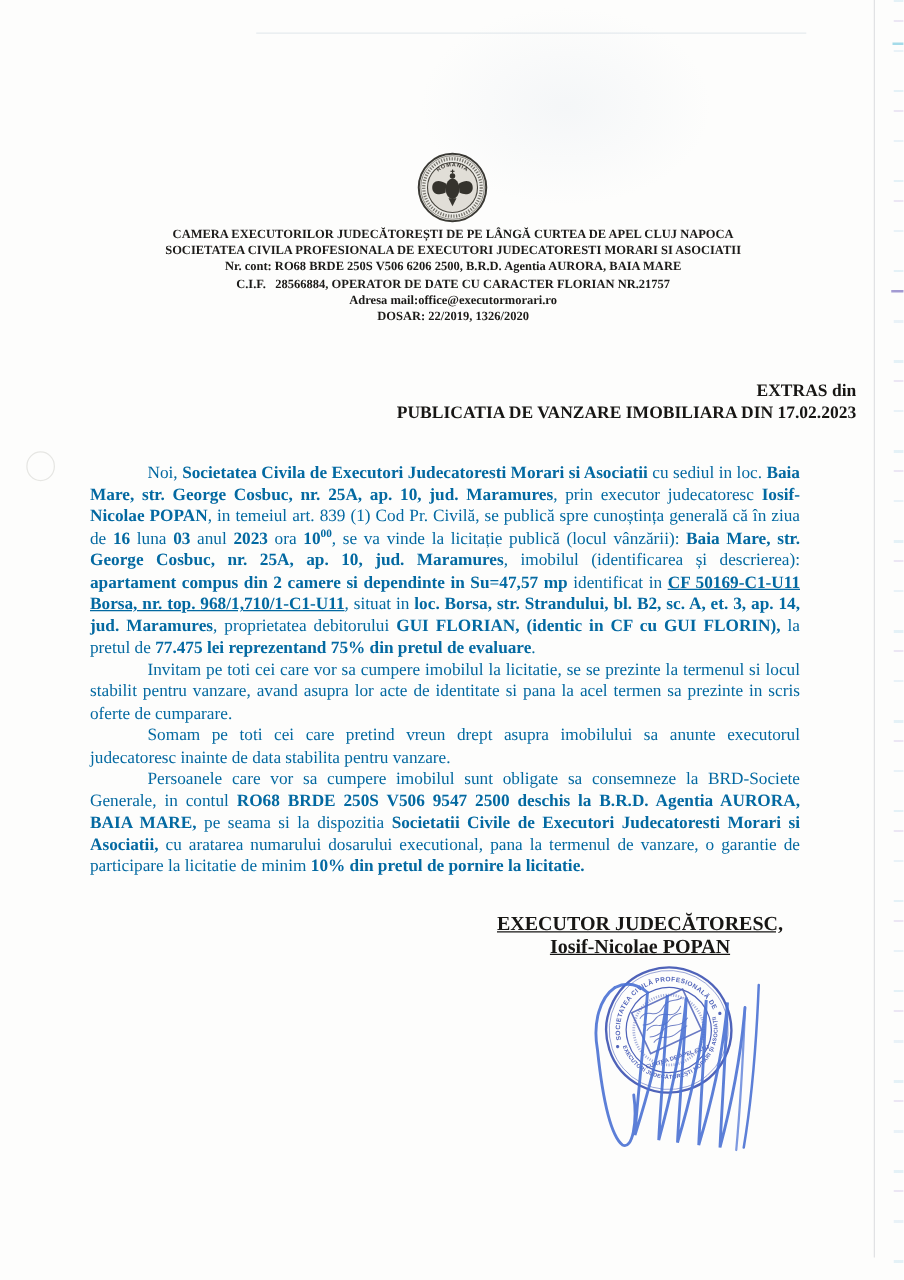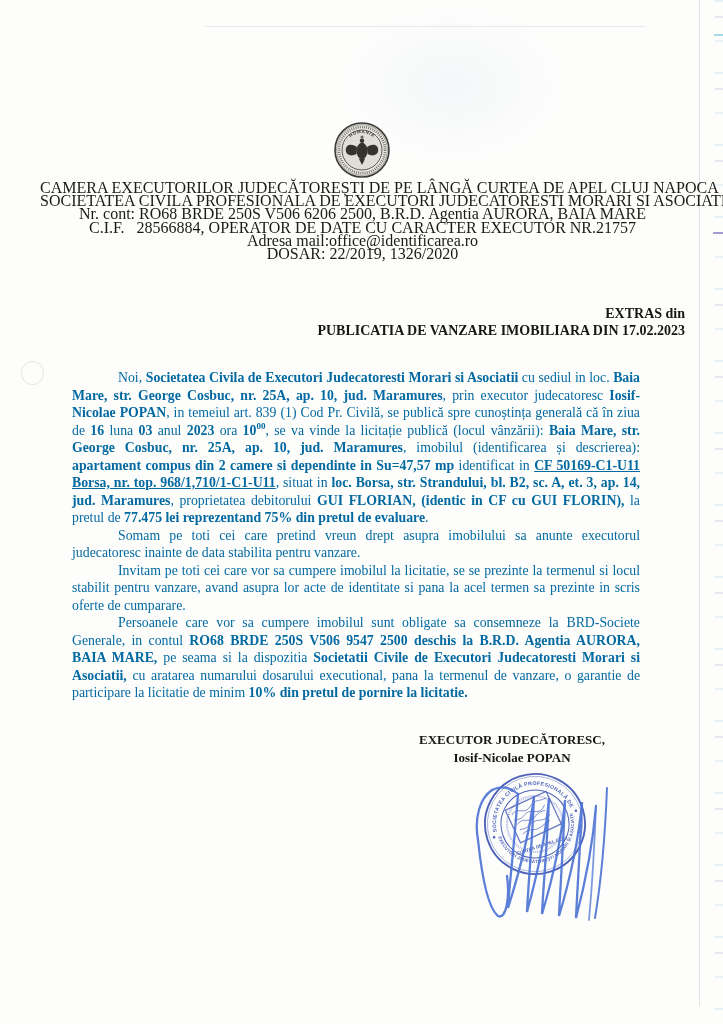--- a/index.html
+++ b/index.html
@@ -20,35 +20,35 @@
   .scan-purple{position:absolute;right:0;top:232px;width:10px;height:2px;background:#958ccb;opacity:.85;}
   .scan-cyan{position:absolute;right:0;top:34px;width:9px;height:2px;background:#8fd2e4;opacity:.8;}
   .fold-line{position:absolute;left:205px;top:26px;width:440px;height:1px;background:rgba(170,185,200,.28);}
   .bleed{position:absolute;left:335px;top:5px;width:235px;height:160px;border-radius:30px;
     background:radial-gradient(ellipse at center, rgba(200,212,226,.16), rgba(200,212,226,0) 70%);}
   .hole-punch{position:absolute;left:21px;top:361px;width:21px;height:22px;border-radius:50%;
     border:1.5px solid #e6e6e3;}
   
   .seal-wrap{position:absolute;left:326px;top:120px;width:72px;height:62px;}
   .letterhead{position:absolute;left:40px;top:181px;width:645px;text-align:center;
-    font-weight:normal;font-size:16px;line-height:13.2px;color:#1b1a18;}
+    font-weight:bold;font-size:10px;line-height:13.2px;color:#1b1a18;}
   .letterhead div{white-space:pre;}
   
   .doc-title{position:absolute;left:40px;top:305px;width:645px;text-align:right;
     font-weight:bold;font-size:14px;line-height:17px;color:#171614;}
   
   .doc-body{position:absolute;left:72px;top:369px;width:568px;
     font-size:13.8px;line-height:17.5px;text-align:justify;color:#0369a1;}
   .doc-body p{margin:0;text-indent:46px;}
   .doc-body .b{font-weight:bold;}
   .doc-body .u{text-decoration:underline;}
   .doc-body sup{font-size:9px;font-weight:bold;vertical-align:super;line-height:0;}
   
   .sig-block{position:absolute;left:362px;top:731px;width:300px;text-align:center;
-    font-weight:bold;font-size:13px;line-height:17.5px;color:#171614;}
+    font-weight:bold;font-size:16px;line-height:17.5px;color:#171614;text-decoration:underline;}
   
   .stamp-wrap{position:absolute;left:430px;top:758px;width:230px;height:185px;}
   .stamp-text{font-family:"Liberation Sans", sans-serif;font-weight:bold;}
 </style>
 </head>
 <body>
 
 <div class="page">
 
   <div class="bleed"></div>
@@ -80,34 +80,34 @@
         <path d="M41,27 C48,22.5 52.5,25.5 52.2,30.5 C52,34.8 47,37 41.5,34 Z"></path>
         <path d="M32.8,38.5 L39.2,38.5 L36,45 Z"></path>
       </g>
     </svg>
   </div>
 
   <div class="letterhead">
     <div>CAMERA EXECUTORILOR JUDECĂTOREȘTI DE PE LÂNGĂ CURTEA DE APEL CLUJ NAPOCA</div>
     <div>SOCIETATEA CIVILA PROFESIONALA DE EXECUTORI JUDECATORESTI MORARI SI ASOCIATII</div>
     <div>Nr. cont: RO68 BRDE 250S V506 6206 2500, B.R.D. Agentia AURORA, BAIA MARE</div>
-    <div>C.I.F.   28566884, OPERATOR DE DATE CU CARACTER EXECUTOR NR.21757</div>
-    <div>Adresa mail:office@identificarea.ro</div>
+    <div>C.I.F.   28566884, OPERATOR DE DATE CU CARACTER FLORIAN NR.21757</div>
+    <div>Adresa mail:office@executormorari.ro</div>
     <div>DOSAR: 22/2019, 1326/2020</div>
   </div>
 
   <div class="doc-title">
     <div>EXTRAS din</div>
     <div>PUBLICATIA DE VANZARE IMOBILIARA DIN 17.02.2023</div>
   </div>
 
   <div class="doc-body">
       <p><span>Noi, </span><span class="b">Societatea Civila de Executori Judecatoresti Morari si Asociatii</span><span> cu sediul in loc. </span><span class="b">Baia Mare, str. George Cosbuc, nr. 25A, ap. 10, jud. Maramures</span><span>, prin executor judecatoresc </span><span class="b">Iosif-Nicolae POPAN</span><span>, in temeiul art. 839 (1) Cod Pr. Civilă, se publică spre cunoștința generală că în ziua de </span><span class="b">16</span><span> luna </span><span class="b">03</span><span> anul </span><span class="b">2023</span><span> ora </span><span class="b">10</span><sup class="b">00</sup><span>, se va vinde la licitație publică (locul vânzării): </span><span class="b">Baia Mare, str. George Cosbuc, nr. 25A, ap. 10, jud. Maramures</span><span>, imobilul (identificarea și descrierea): </span><span class="b">apartament compus din 2 camere si dependinte in Su=47,57 mp</span><span> identificat in </span><span class="b u">CF 50169-C1-U11 Borsa, nr. top. 968/1,710/1-C1-U11</span><span>, situat in </span><span class="b">loc. Borsa, str. Strandului, bl. B2, sc. A, et. 3, ap. 14, jud. Maramures</span><span>, proprietatea debitorului </span><span class="b">GUI FLORIAN, (identic in CF cu GUI FLORIN),</span><span> la pretul de </span><span class="b">77.475 lei reprezentand 75% din pretul de evaluare</span><span>.</span></p>
+      <p><span>Invitam pe toti cei care vor sa cumpere imobilul la licitatie, se se prezinte la termenul si locul stabilit pentru vanzare, avand asupra lor acte de identitate si pana la acel termen sa prezinte in scris oferte de cumparare.</span></p>
       <p><span>Somam pe toti cei care pretind vreun drept asupra imobilului sa anunte executorul judecatoresc inainte de data stabilita pentru vanzare.</span></p>
-      <p><span>Invitam pe toti cei care vor sa cumpere imobilul la licitatie, se se prezinte la termenul si locul stabilit pentru vanzare, avand asupra lor acte de identitate si pana la acel termen sa prezinte in scris oferte de cumparare.</span></p>
       <p><span>Persoanele care vor sa cumpere imobilul sunt obligate sa consemneze la BRD-Societe Generale, in contul </span><span class="b">RO68 BRDE 250S V506 9547 2500</span><span>   </span><span class="b">deschis la B.R.D. Agentia AURORA, BAIA MARE,</span><span> pe seama si la dispozitia </span><span class="b">Societatii Civile de Executori Judecatoresti Morari si Asociatii,</span><span> cu aratarea numarului dosarului executional, pana la termenul de vanzare, o garantie de participare la licitatie de minim </span><span class="b">10% din pretul de pornire la licitatie.</span></p>
     </div>
 
   <div class="sig-block">
     <div>EXECUTOR JUDECĂTORESC,</div>
     <div>Iosif-Nicolae POPAN</div>
   </div>
 
   <div class="stamp-wrap">
     <svg width="230" height="185" viewBox="0 0 230 185">

